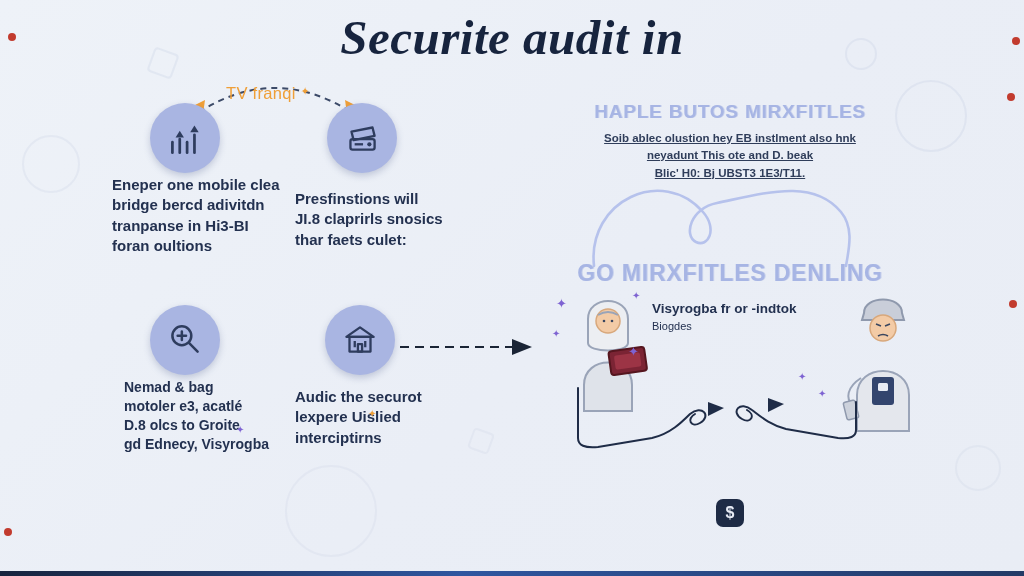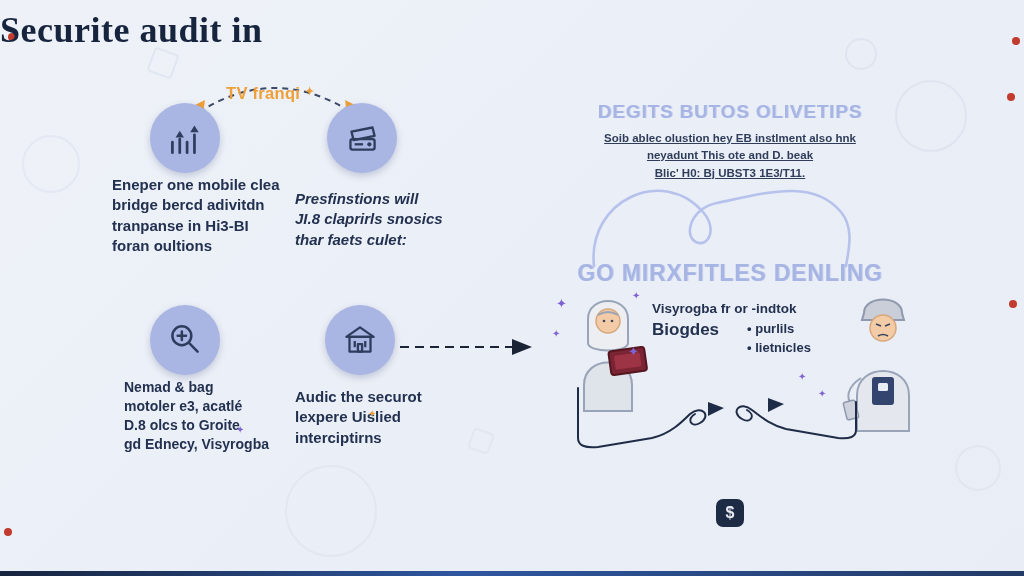--- a/index.html
+++ b/index.html
@@ -5,51 +5,51 @@
   * { margin:0; padding:0; box-sizing:border-box; }
   html,body { width:1024px; height:576px; }
   body { font-family:"Liberation Sans", sans-serif; background:#edf1f7; }
   .canvas { position:relative; width:1024px; height:576px; background:linear-gradient(135deg,#eef2f8 0%,#eaeef6 55%,#e9edf5 100%); overflow:hidden; }
 
   
   .wm { position:absolute; border:2px solid #d6ddeb; border-radius:50%; opacity:.55; }
   .wm-sq { position:absolute; border:2px solid #d6ddeb; opacity:.5; transform:rotate(20deg); border-radius:4px; }
   .dot-red { position:absolute; width:8px; height:8px; border-radius:50%; background:#c23b2e; }
 
-  .title { position:absolute; top:9px; left:0; right:0; 
-           font-family:"Liberation Serif", serif; font-weight:bold; font-size:36px;
-           color:#17243e; letter-spacing:.5px; }
+  .title { position:absolute; top:9px; left:0; right:0; text-align:center;
+           font-family:"Liberation Serif", serif; font-weight:bold; font-size:49px;
+           color:#17243e; letter-spacing:.5px;font-style:italic; }
 
   .circle { position:absolute; width:70px; height:70px; border-radius:50%;
             background:#a9b5e2; display:flex; align-items:center; justify-content:center;
             box-shadow:0 3px 7px rgba(80,95,140,.28); }
 
   .step-text { position:absolute; font-size:15px; font-weight:bold; color:#233150;
                line-height:1.36; white-space:pre-line; }
   .step-text.small { font-size:14px; }
 
   .arc-label { position:absolute; left:226px; top:84px; color:#ef9f38;
-               font-weight:bold; font-size:16.5px; letter-spacing:.3px; }
+               font-weight:normal; font-size:16.5px; letter-spacing:.3px; }
   .arc-label .spark { font-size:11px; vertical-align:4px; }
 
   .h-blue { position:absolute; left:540px; width:380px; text-align:center;
             color:#a7b5e4; font-weight:bold; letter-spacing:.8px;
             text-shadow:1px 0 0 rgba(167,181,228,.5); }
   .h1b { top:101px; font-size:19px; }
   .h2b { top:260px; font-size:23px; }
   .h3b { top:467px; font-size:23px; }
 
   .subtext { position:absolute; left:540px; width:380px; top:130px; text-align:center;
              font-size:11.5px; font-weight:bold; color:#2f3d5a; line-height:1.5;
              white-space:pre-line;text-decoration:underline; }
 
   .caption { position:absolute; left:652px; top:301px; width:210px; color:#233150; }
   .caption .l1 { font-size:13.5px; font-weight:bold; }
   .caption .row { display:flex; margin-top:4px; }
-  .caption .l2 { font-size:17px; font-weight:bold; }
+  .caption .l2 { font-size:11px; font-weight:normal; }
   .caption .bullets { margin-left:28px; }
   .caption .bullet { display:block; font-size:13px; font-weight:bold; line-height:1.45; }
   .caption .bullet::before { content:"•  "; }
 
   .footer-row { position:absolute; left:540px; width:380px; top:499px;
                 display:flex; align-items:center; justify-content:center; gap:11px; }
   .coin { width:28px; height:28px; border-radius:7px; background:#1e2b45; color:#e8ecf5;
           display:flex; align-items:center; justify-content:center;
           font-weight:bold; font-size:16px; }
   .footer-text { font-size:24px; font-weight:bold; color:#1c2a47; letter-spacing:.3px; }
@@ -137,40 +137,40 @@
         <path d="M15 21 v6 M25 21 v6"></path>
         <rect x="18" y="24" width="4" height="7"></rect>
       </g>
     </svg>
   </div>
 
   <div class="step-text" style="left:112px; top:175px; width:180px;">Eneper one mobile clea
 bridge bercd adivitdn
 tranpanse in Hi3-BI
 foran oultions</div>
-  <div class="step-text" style="left:295px; top:189px; width:180px;font-style:italic;">Presfinstions will
+  <div class="step-text" style="left:295px; top:189px; width:180px;">Presfinstions will
 JI.8 claprirls snosics
 thar faets culet:</div>
   <div class="step-text small" style="left:124px; top:378px; width:170px;">Nemad &amp; bag
 motoler e3, acatlé
 D.8 olcs to Groite
 gd Ednecy, Visyrogba</div>
   <div class="step-text" style="left:295px; top:387px; width:170px;">Audic the securot
 lexpere Uislied
 interciptirns</div>
 
   <span class="sparkle sm" style="left:236px; top:424px;">✦</span>
   <span class="sparkle sm orange" style="left:368px; top:408px;">✦</span>
 
   <svg style="left:398px; top:336px;" width="138" height="22" viewBox="0 0 138 22">
     <path d="M2 11 H114" stroke="#1a2435" stroke-width="2.2" stroke-dasharray="9 6" fill="none"></path>
     <polygon points="114,3 134,11 114,19" fill="#1a2435"></polygon>
   </svg>
 
-  <div class="h-blue h1b">DEGITS BUTOS OLIVETIPS</div>
+  <div class="h-blue h1b">HAPLE BUTOS MIRXFITLES</div>
   <div class="subtext">Soib ablec olustion hey EB instlment also hnk
 neyadunt This ote and D. beak
 Blic' H0: Bj UBST3 1E3/T11.</div>
 
   <svg style="left:575px; top:172px;" width="290" height="100" viewBox="0 0 290 100">
     <path d="M 19 94 C 12 28 88 -6 128 40 C 143 57 133 76 121 70 C 108 63 116 36 142 31 C 190 21 238 6 266 40 C 280 57 273 80 271 94" fill="none" stroke="#b6c2ec" stroke-width="2.6" stroke-linecap="round"></path>
   </svg>
 
   <div class="h-blue h2b">GO MIRXFITLES DENLING</div>
 
@@ -203,24 +203,20 @@
   <span class="sparkle sm" style="left:632px; top:290px;">✦</span>
   <span class="sparkle sm" style="left:552px; top:328px;">✦</span>
   <span class="sparkle" style="left:628px; top:344px;">✦</span>
   <span class="sparkle sm" style="left:798px; top:371px;">✦</span>
   <span class="sparkle sm" style="left:818px; top:388px;">✦</span>
 
   <div class="caption">
     <div class="l1">Visyrogba fr or -indtok</div>
     <div class="row">
       <div class="l2">Biogdes</div>
-      <div class="bullets">
-        <span class="bullet">purlils</span>
-        <span class="bullet">lietnicles</span>
-      </div>
     </div>
   </div>
 
   <svg style="left:540px; top:350px;" width="420" height="118" viewBox="0 0 420 118">
     <g fill="none" stroke="#1f2c47" stroke-width="2" stroke-linecap="round">
       <path d="M38 38 L38 88 Q38 99 58 97 L112 88 C130 84 142 72 150 64 c 12 -10 22 2 10 9 c -9 5 -14 -4 -5 -9"></path>
       <path d="M316 52 L316 80 Q316 90 298 88 L246 79 C230 75 220 66 212 60 c -12 -10 -22 2 -10 9 c 9 5 14 -4 5 -9"></path>
     </g>
     <polygon points="168,52 184,58 168,66" fill="#1f2c47"></polygon>
     <polygon points="228,48 244,54 228,62" fill="#1f2c47"></polygon>

